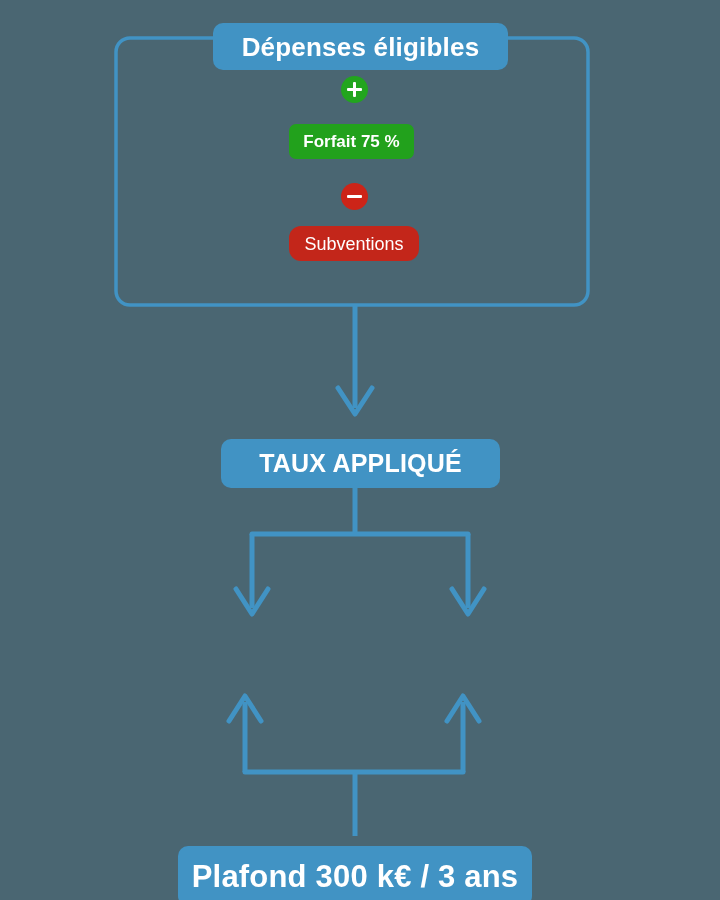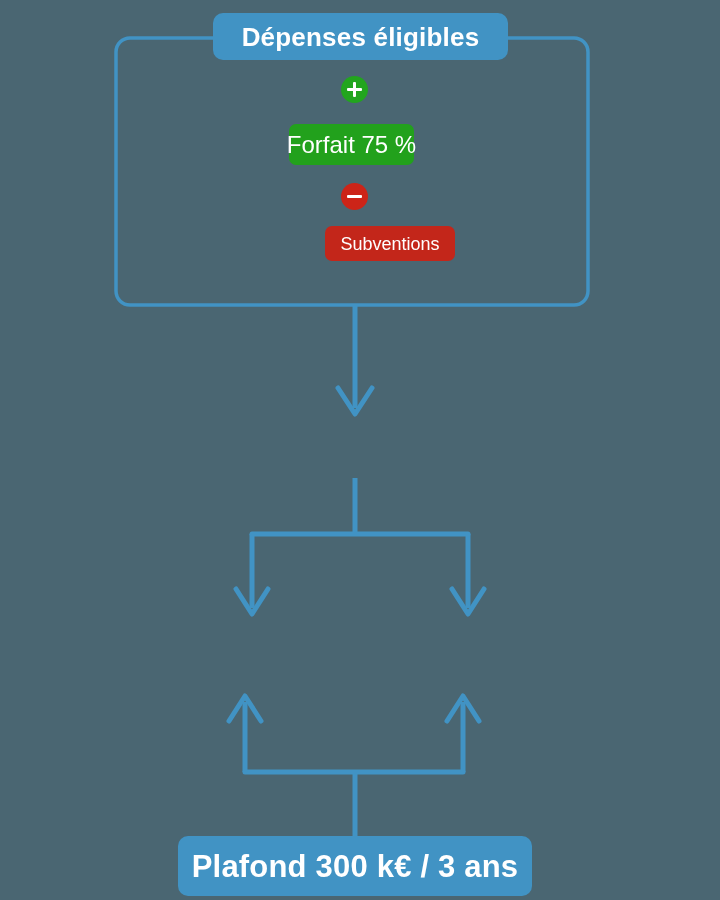--- a/index.html
+++ b/index.html
@@ -33,49 +33,49 @@
     justify-content: center;
     box-sizing: border-box;
     color: #ffffff;
     text-align: center;
     white-space: nowrap;
     line-height: 1;
   }
   .node-blue {
     background: #4193c4;
     border-radius: 10px;
+    margin-top: 10px;
   }
   .node-green {
     background: #22a11c;
     border-radius: 7px;
   }
   .node-red {
     background: #c3261a;
-    border-radius: 7px;
-    margin-left: 36px;
+    border-radius: 12px;
   }
   .bold-title {
     font-weight: bold;
     letter-spacing: 0.2px;
   }
   
   #node-title {
     left: 213px;
     top: 13px;
     width: 295px;
     height: 47px;
     font-size: 26px;
   }
   #node-forfait {
     left: 289px;
     top: 124px;
     width: 125px;
-    height: 41px;
-    font-size: 24px;
-    font-weight: normal;
+    height: 35px;
+    font-size: 17px;
+    font-weight: bold;
   }
   #node-subventions {
     left: 289px;
     top: 226px;
     width: 130px;
     height: 35px;
     font-size: 18px;
     font-weight: normal;
   }
   #node-taux {
@@ -187,18 +187,19 @@
   </div>
 
   <div class="node node-green" id="node-forfait">Forfait 75 %</div>
 
   <div class="op-badge" id="op-minus">
     <span class="op-bar-h"></span>
   </div>
 
   <div class="node node-red" id="node-subventions">Subventions</div>
 
+  <div class="node node-blue bold-title" id="node-taux">TAUX APPLIQUÉ</div>
 
 
 
   <div class="node node-blue bold-title" id="node-plafond">Plafond 300 k€ / 3 ans</div>
 
 </div>
 
 </body></html>

